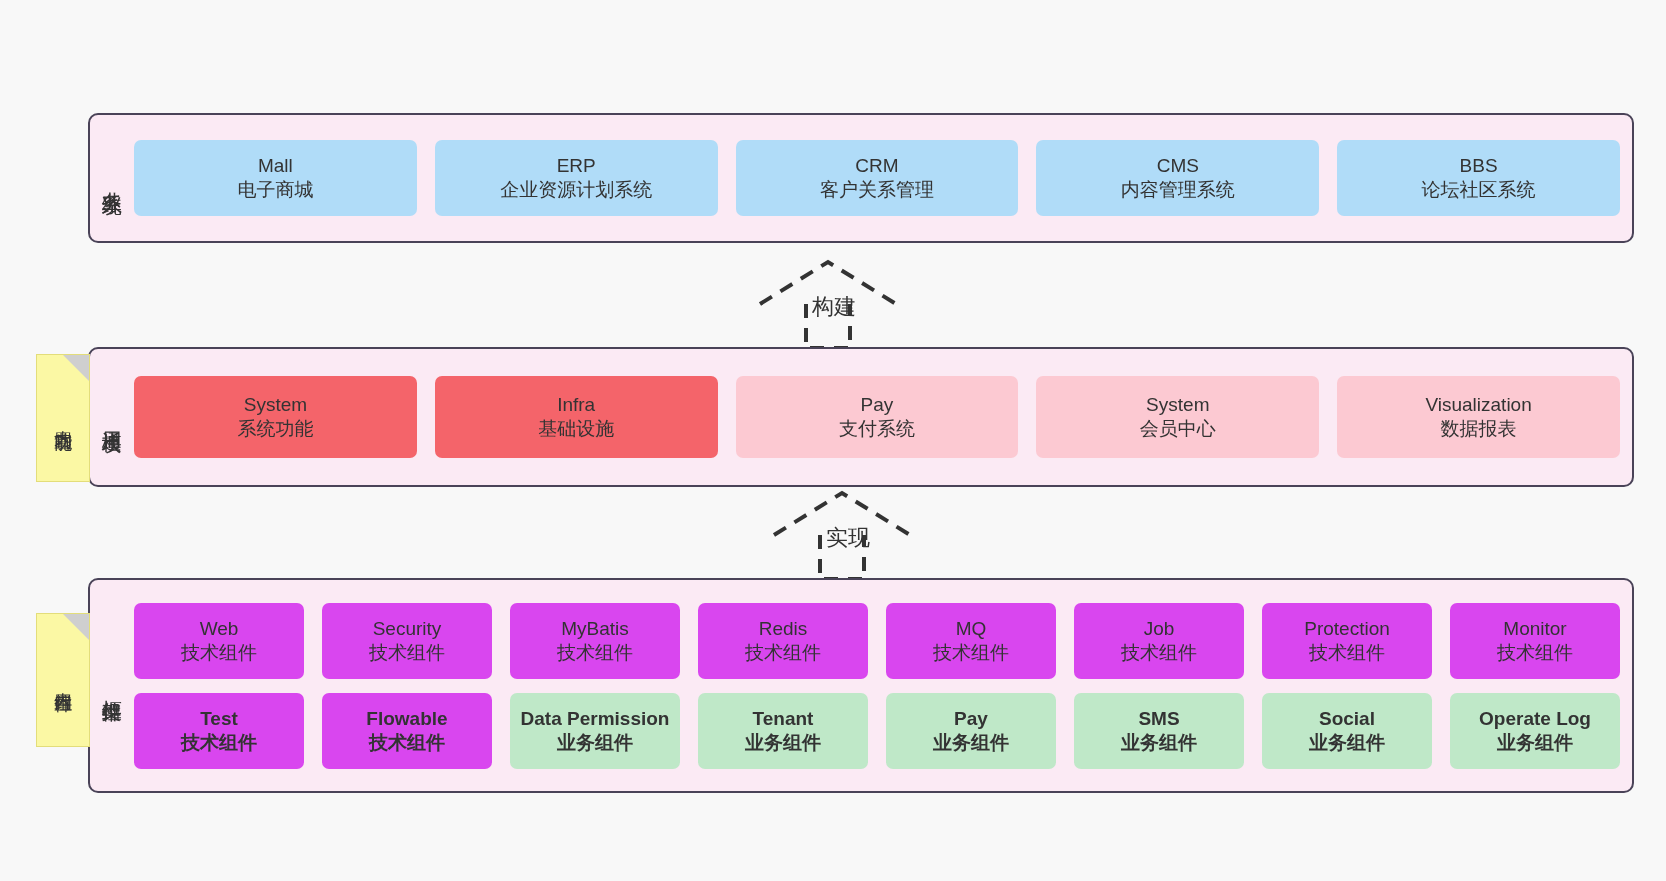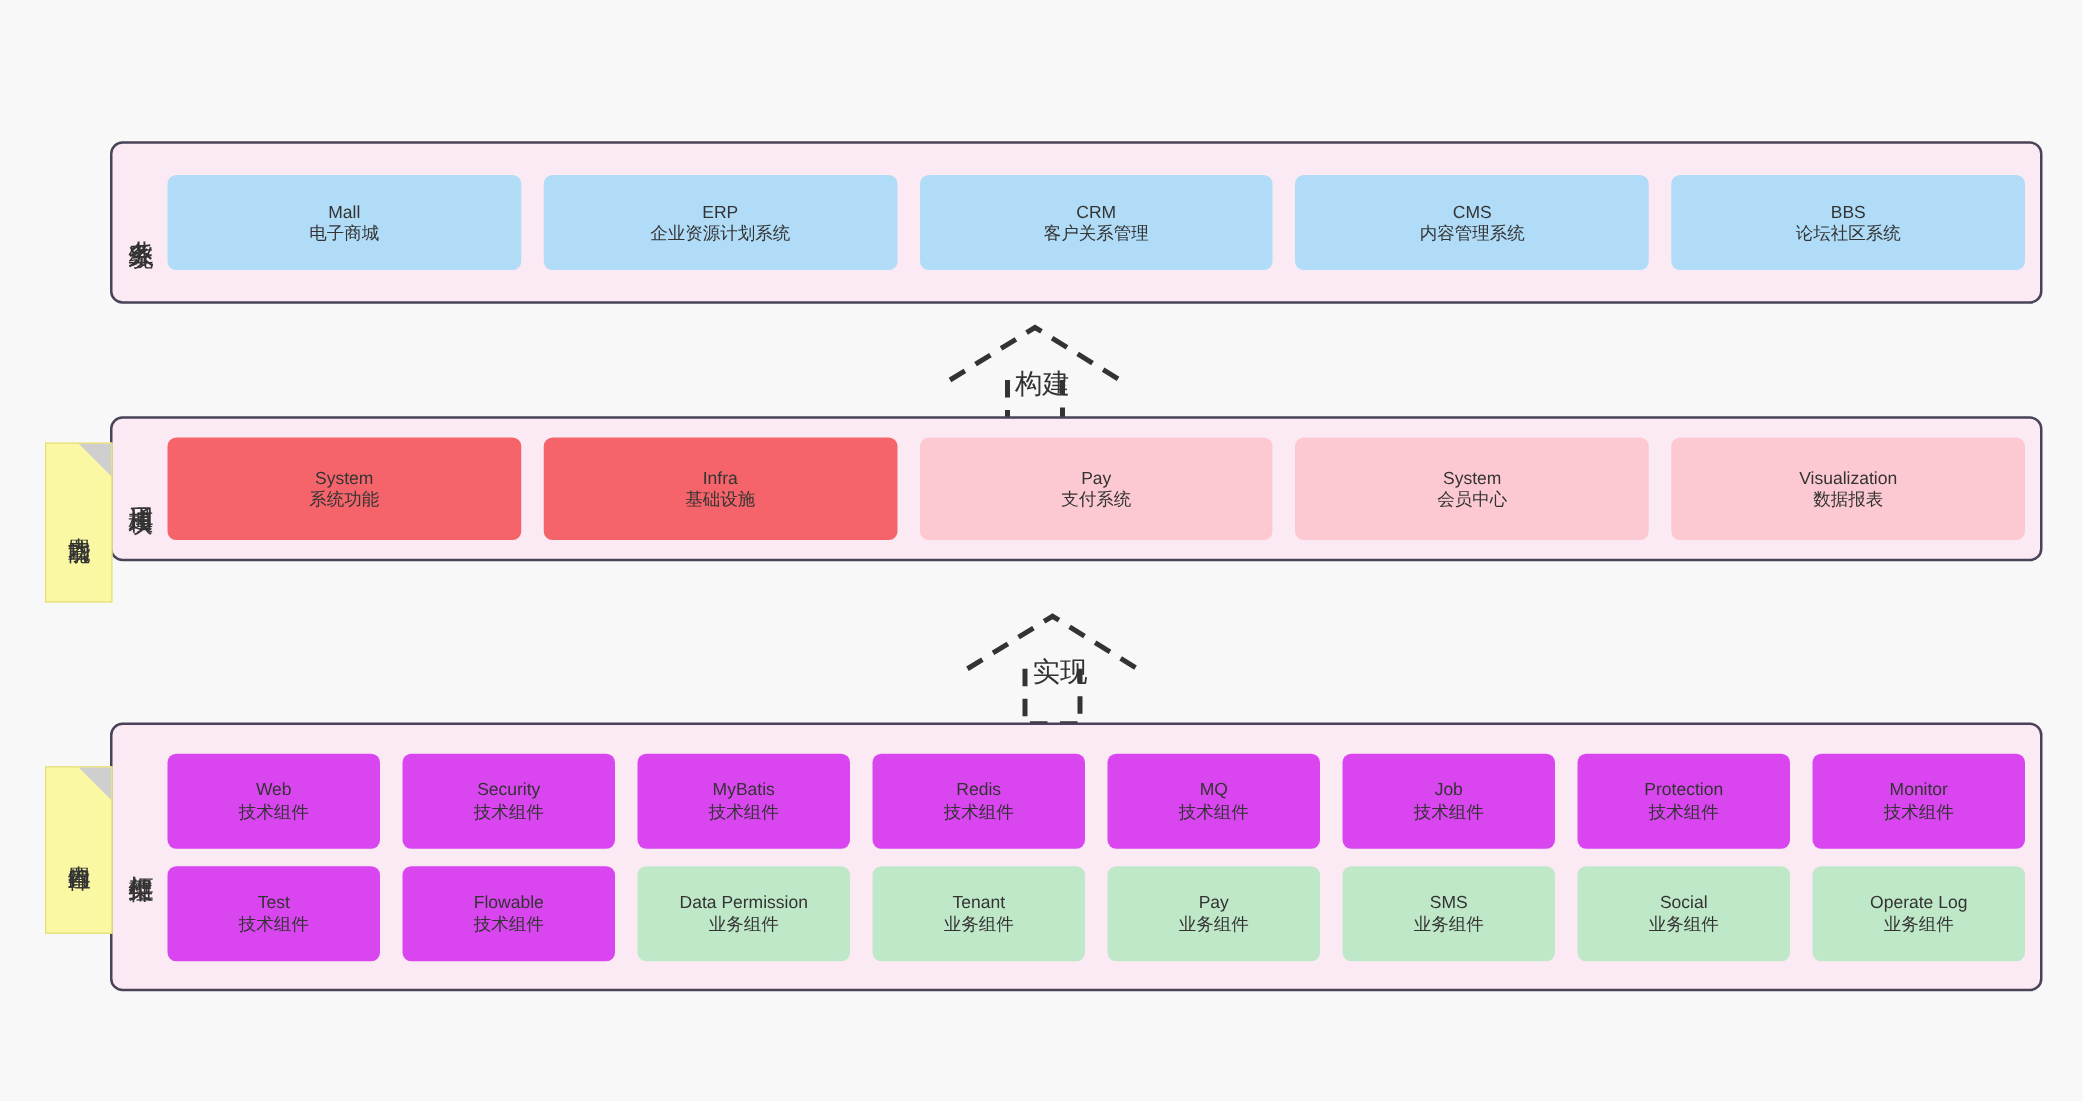--- a/index.html
+++ b/index.html
@@ -56,33 +56,34 @@
     justify-content: center;
     padding: 0 12px 0 0;
   }
   .cell-row {
     display: flex;
     align-items: stretch;
     gap: 18px;
   }
   .cell-row + .cell-row {
     margin-top: 14px;
+    font-weight: bold;
   }
 
   
   .box {
     flex: 1 1 0;
     box-sizing: border-box;
     border-radius: 7px;
     display: flex;
     flex-direction: column;
     align-items: center;
     justify-content: center;
     text-align: center;
-    font-size: 14px;
+    font-size: 19px;
     line-height: 1.25;
     color: #333333;
     padding: 6px 6px;
     min-width: 0;
   }
   .box .bx-en { display: block; white-space: normal; }
   .box .bx-cn { display: block; }
 
   .box.blue      { background: #b0dcf8; }
   .box.red       { background: #f4646a; }
@@ -91,21 +92,21 @@
   .box.greenlite { background: #bfe8c8; }
 
   
   #layer-business {
     left: 88px; top: 113px; width: 1546px; height: 130px;
   }
   #layer-business .layer-body { padding-left: 0; }
   #layer-business .box { height: 76px; }
 
   #layer-common {
-    left: 88px; top: 333px; width: 1546px; height: 116px;
+    left: 88px; top: 347px; width: 1546px; height: 140px;
   }
   #layer-common .box { height: 82px; }
 
   #layer-framework {
     left: 88px; top: 578px; width: 1546px; height: 215px;
   }
   #layer-framework .box { height: 76px; }
 
   
   .sticky {

